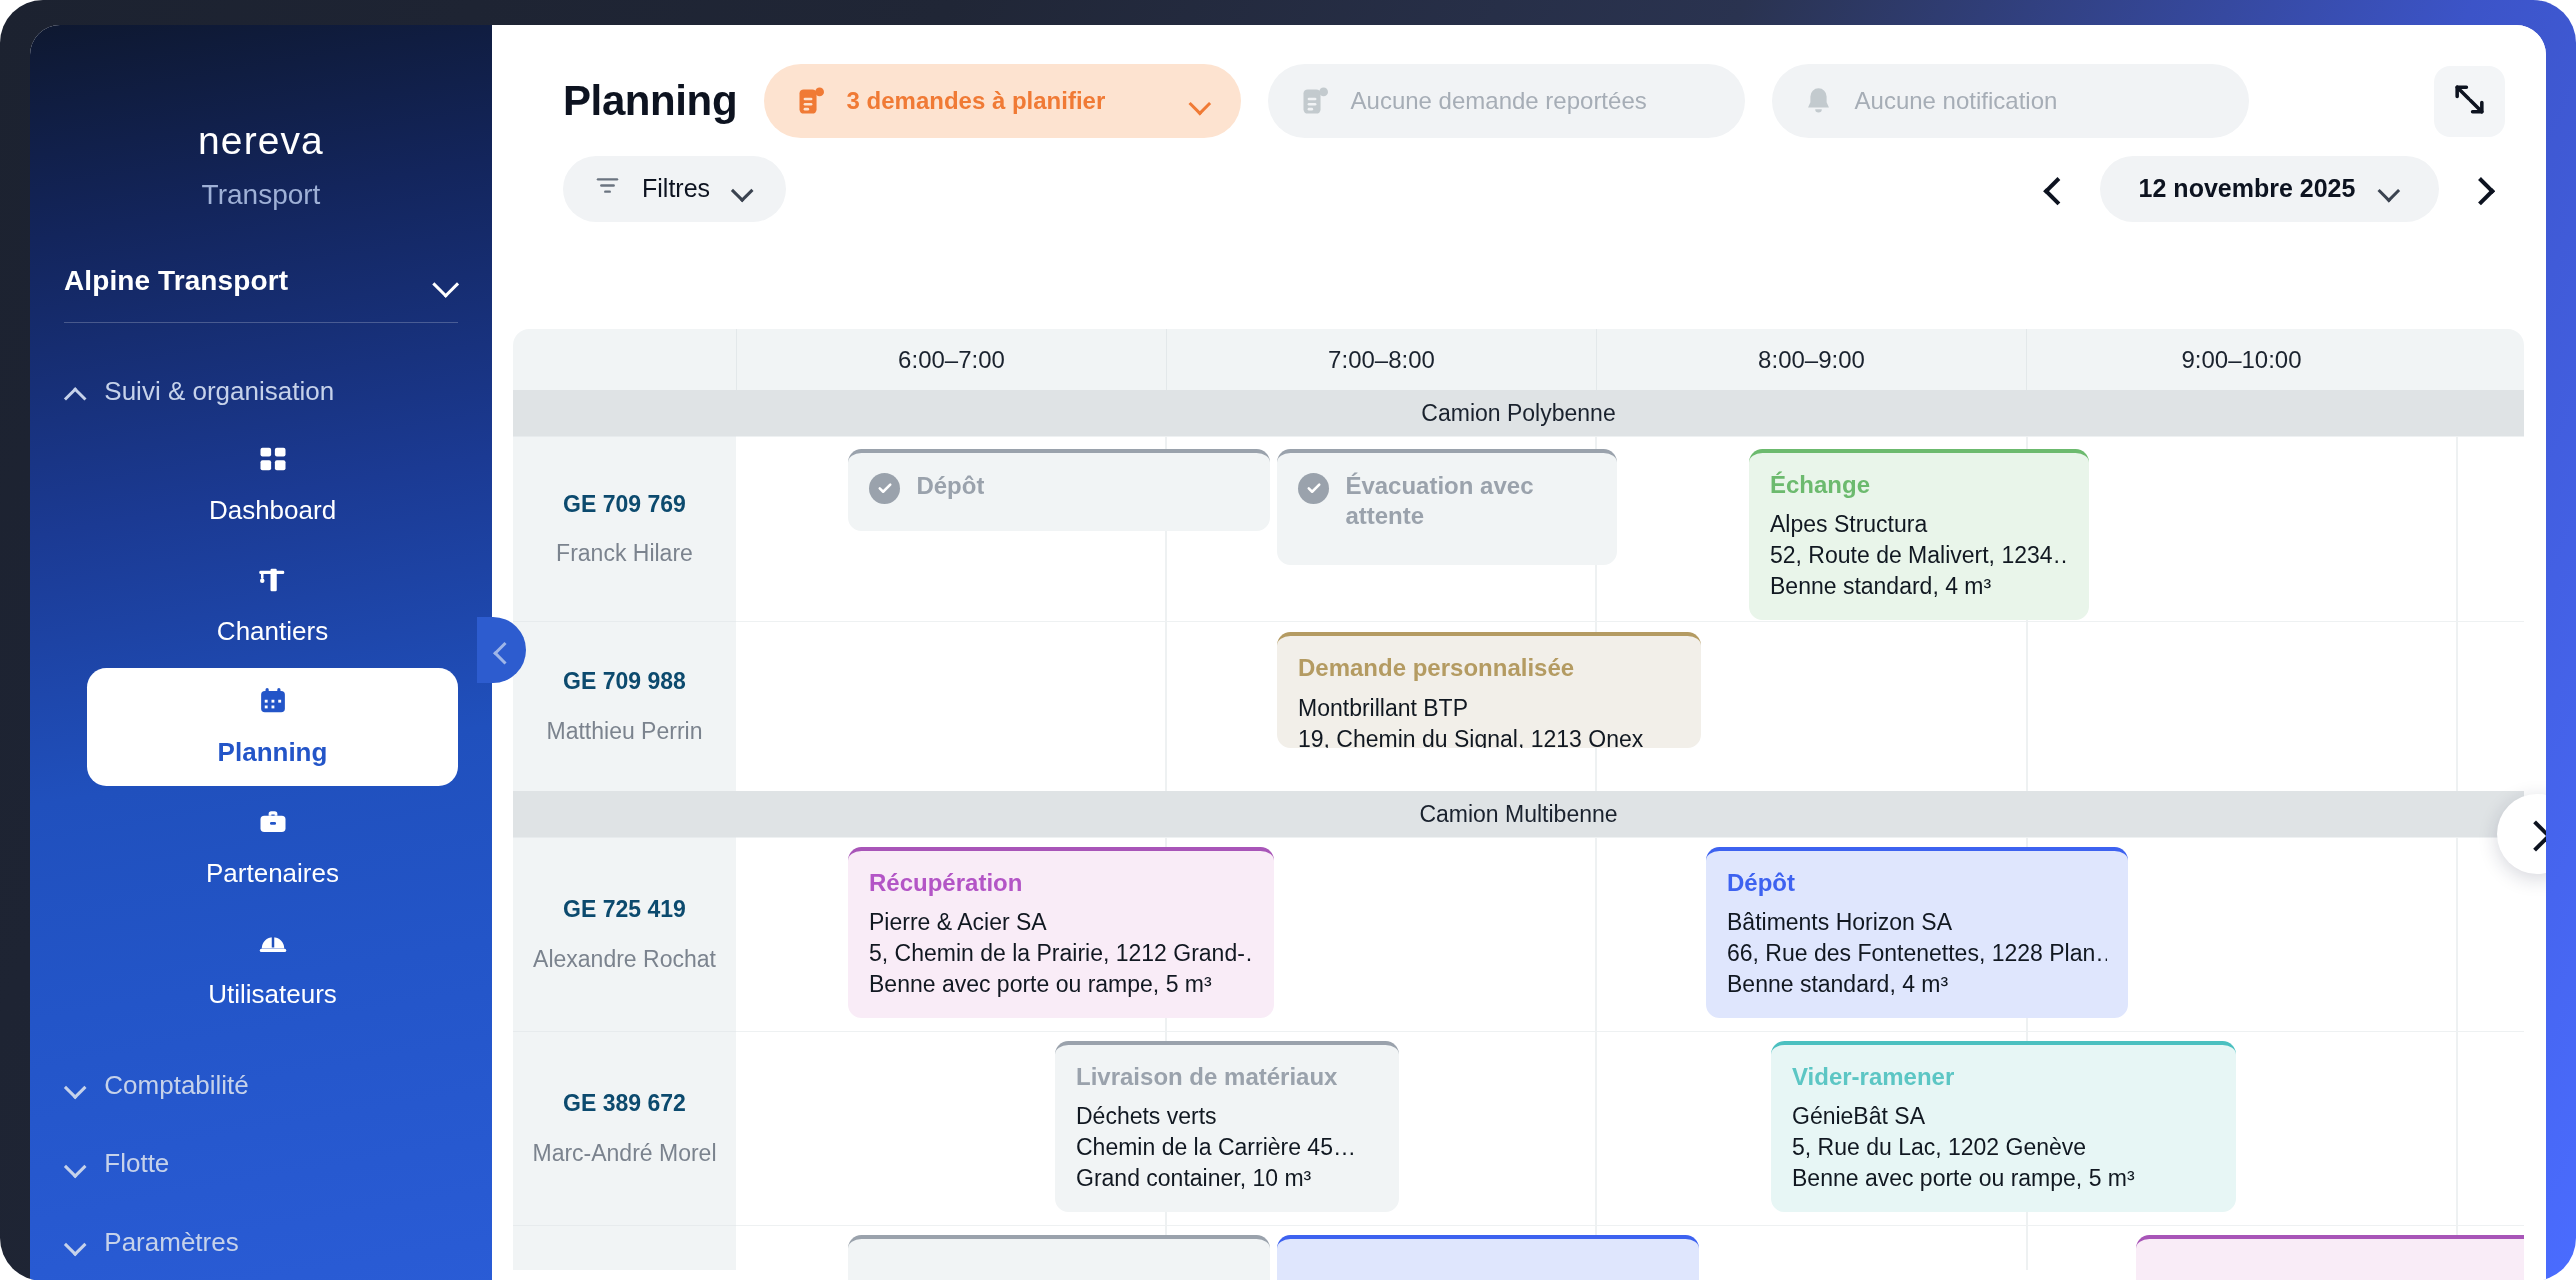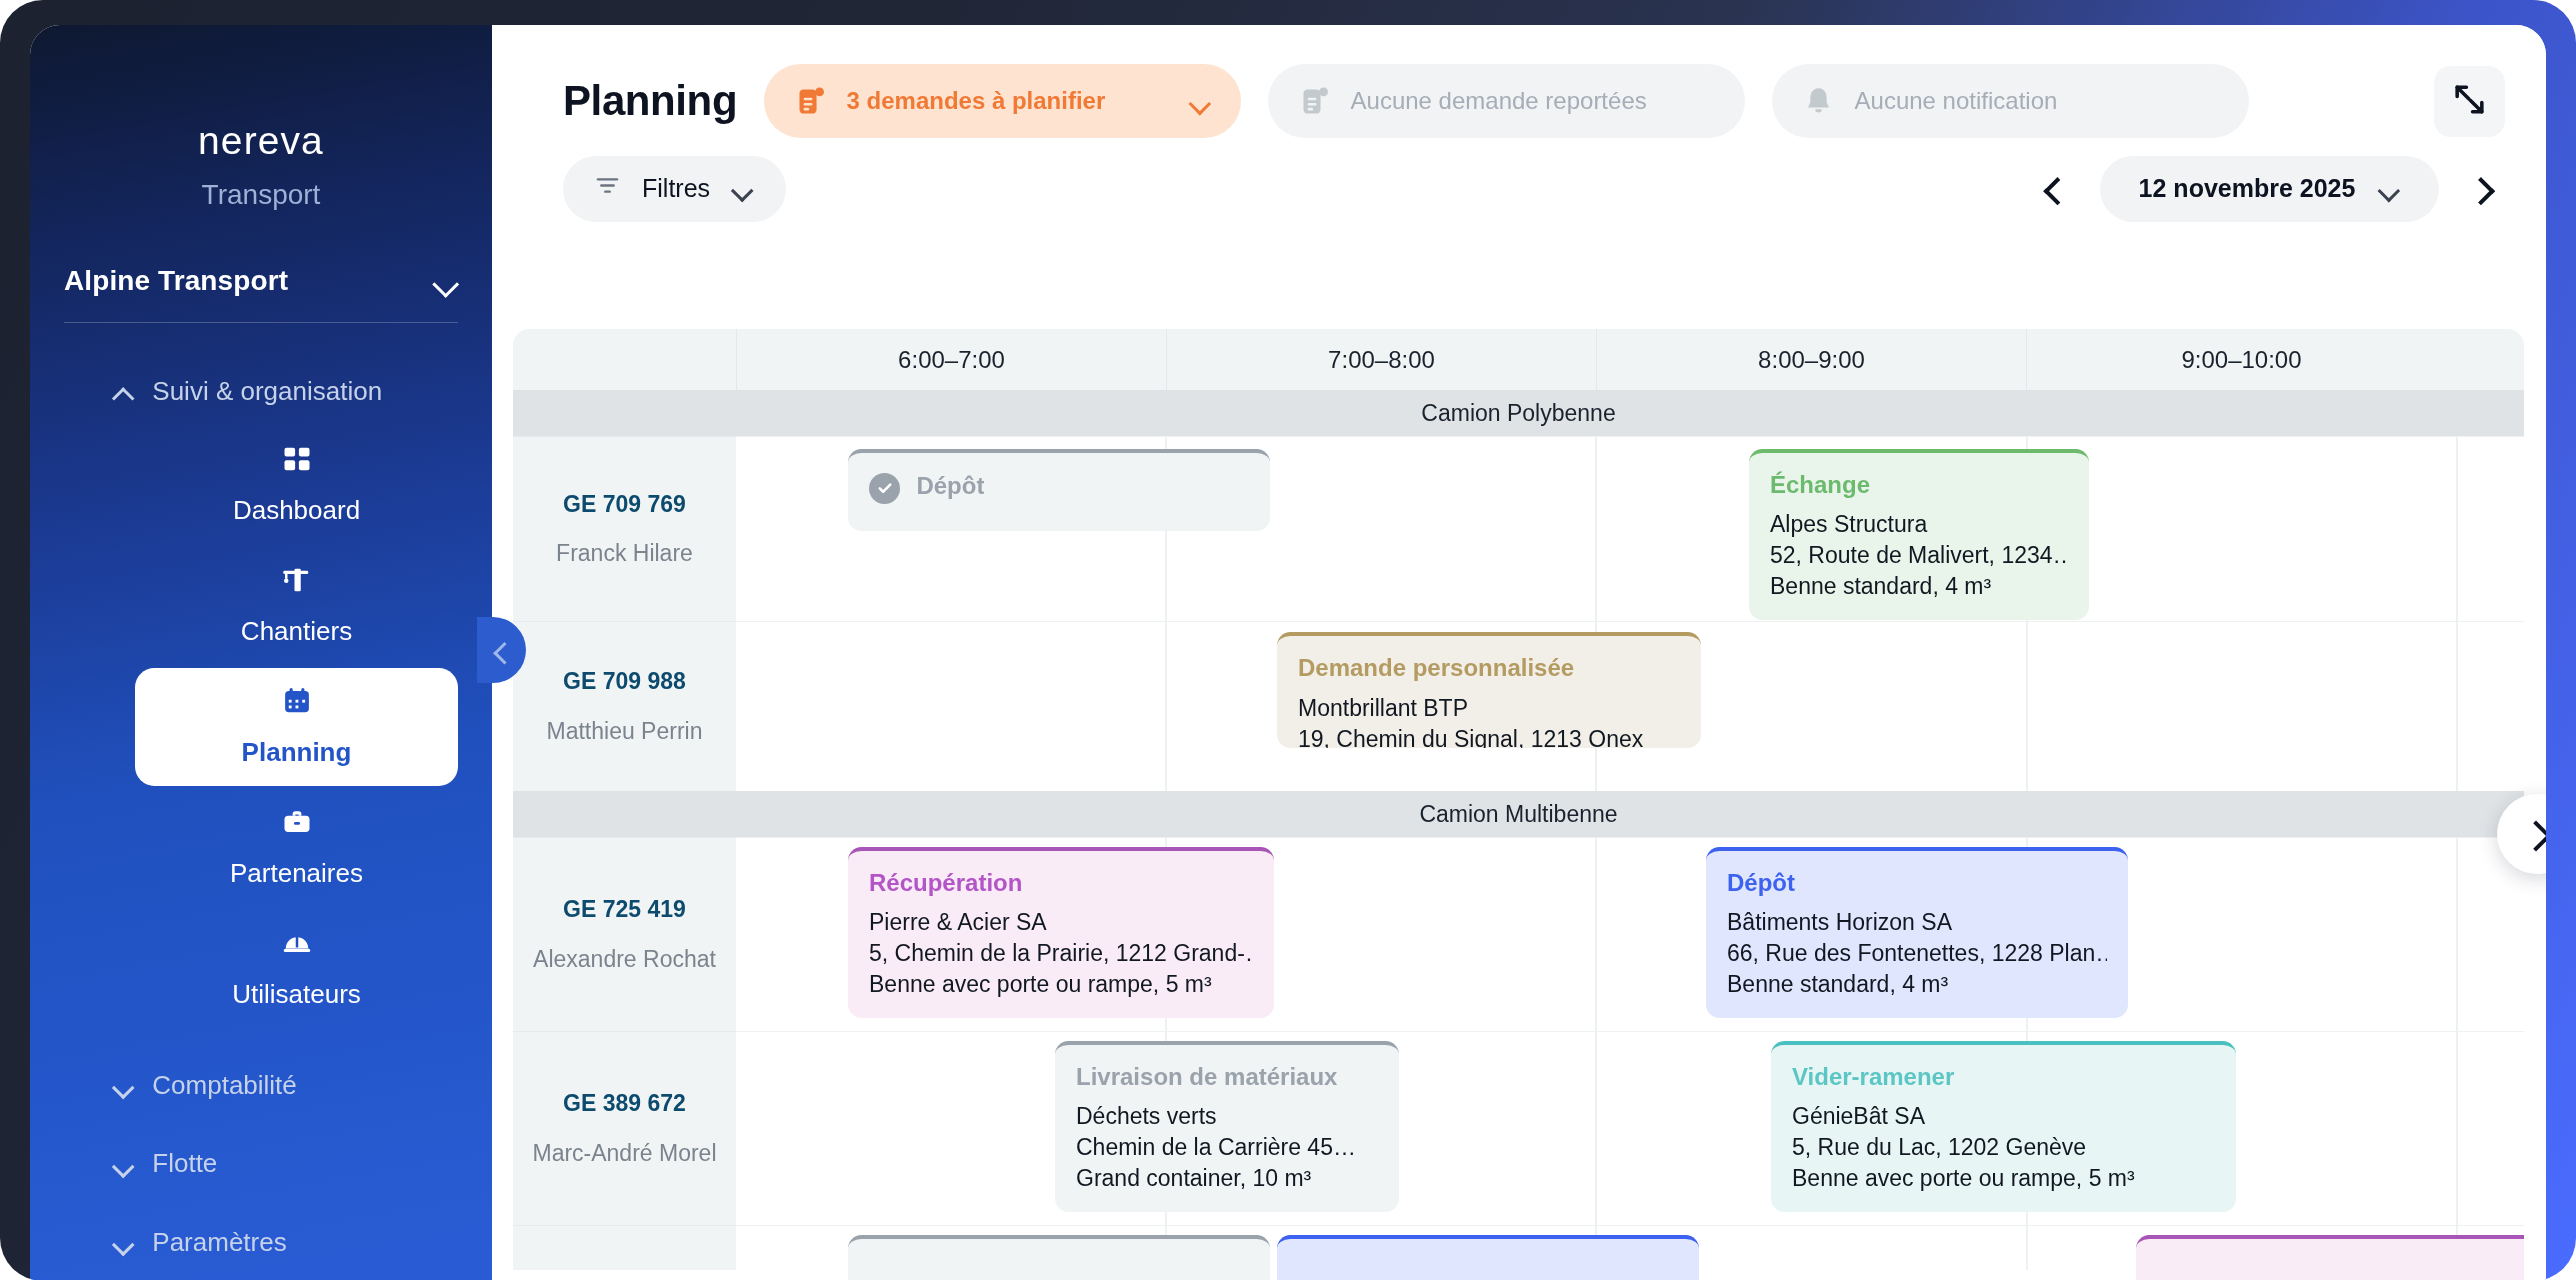--- a/index.html
+++ b/index.html
@@ -60,21 +60,21 @@
   }
   #org-name { font-size: 28px; font-weight: 700; color: #fff; letter-spacing: 0.1px;}
   .chev { width: 25px; height: 25px; position: relative; flex: none;}
   .chev::before{
     content:""; position:absolute; left:3px; top:6px;
     width:16.4px;height:16.4px;border-right:3px solid currentColor;border-bottom:3px solid currentColor;
     transform:rotate(45deg);
   }
   .chev.up::before{ transform:rotate(-135deg); top:9.7px;}
 
-  #nav { margin-top: 36px; margin-left: 48px; }
+  #nav { margin-top: 36px; }
   .nav-group {
     display:flex;align-items:center;gap:18px;
     padding: 16.4px 34px 16.4px 34px;
     color:#c6d2ea; font-size:26px;
   }
   .nav-group .chev{ width:22.3px;height:22.3px; color:#c6d2ea;}
   .nav-group .chev::before{width:13.4px;height:13.4px;border-width:3px;}
   .nav-item {
     display:flex;align-items:center;gap:21px;
     margin: 3px 34px 3px 57px;
@@ -441,20 +441,28 @@
               <div class="colline" style="left:1290px"></div>
               <div class="colline" style="left:1720px"></div>
             <div class="ev done" style="left:112px;width:422px;top:12px;height:82px;background:#f1f4f5;border-top:4.5px solid #9aa2ac;">
               <span class="check">
                   <svg viewBox="0 0 24 24" fill="none" stroke="#fff" stroke-width="3.4" stroke-linecap="round" stroke-linejoin="round">
                     <path d="M5 12.5l4.5 4.5L19 7.5"></path>
                   </svg>
                 </span>
               <span class="ev-title">Dépôt</span>
             </div>
+            <div class="ev done" style="left:541px;width:340px;top:12px;height:116px;background:#f1f4f5;border-top:4.5px solid #9aa2ac;">
+              <span class="check">
+                  <svg viewBox="0 0 24 24" fill="none" stroke="#fff" stroke-width="3.4" stroke-linecap="round" stroke-linejoin="round">
+                    <path d="M5 12.5l4.5 4.5L19 7.5"></path>
+                  </svg>
+                </span>
+              <span class="ev-title">Évacuation avec attente</span>
+            </div>
             <div class="ev" style="left:1013px;width:340px;top:12px;height:171px;background:#e9f5ea;border-top:4.5px solid #6cba6e;">
               <div class="ev-title" style="color:#6cba6e">Échange</div>
               <div class="ev-line">Alpes Structura</div>
               <div class="ev-line">52, Route de Malivert, 1234…</div>
               <div class="ev-line">Benne standard, 4 m³</div>
             </div>
           </div>
         </div>
 
         <div class="res-row" style="height:170px">

